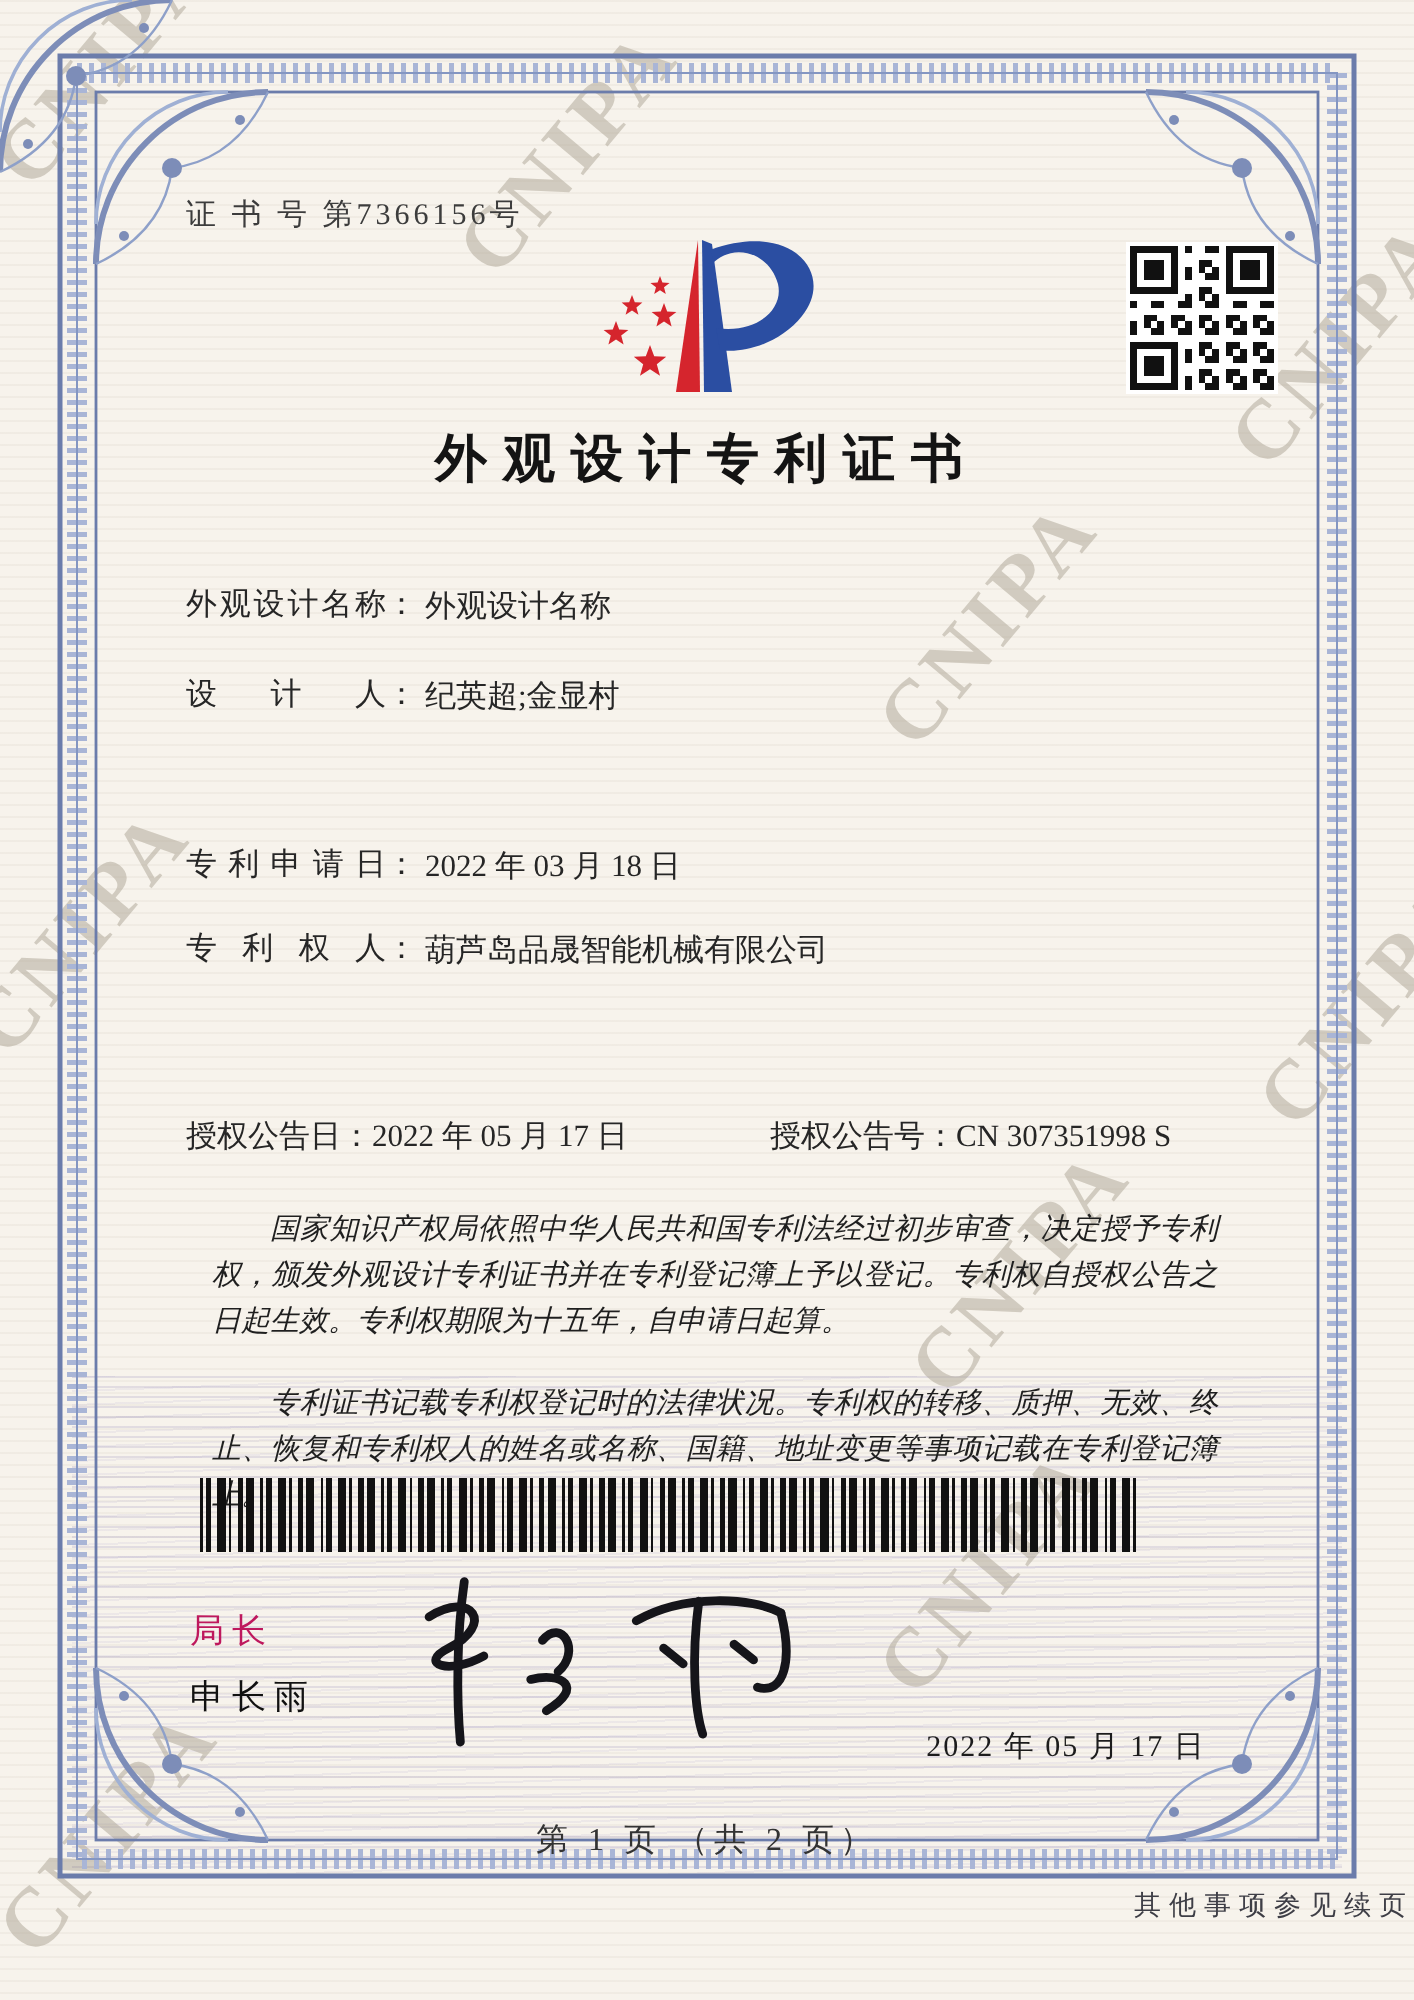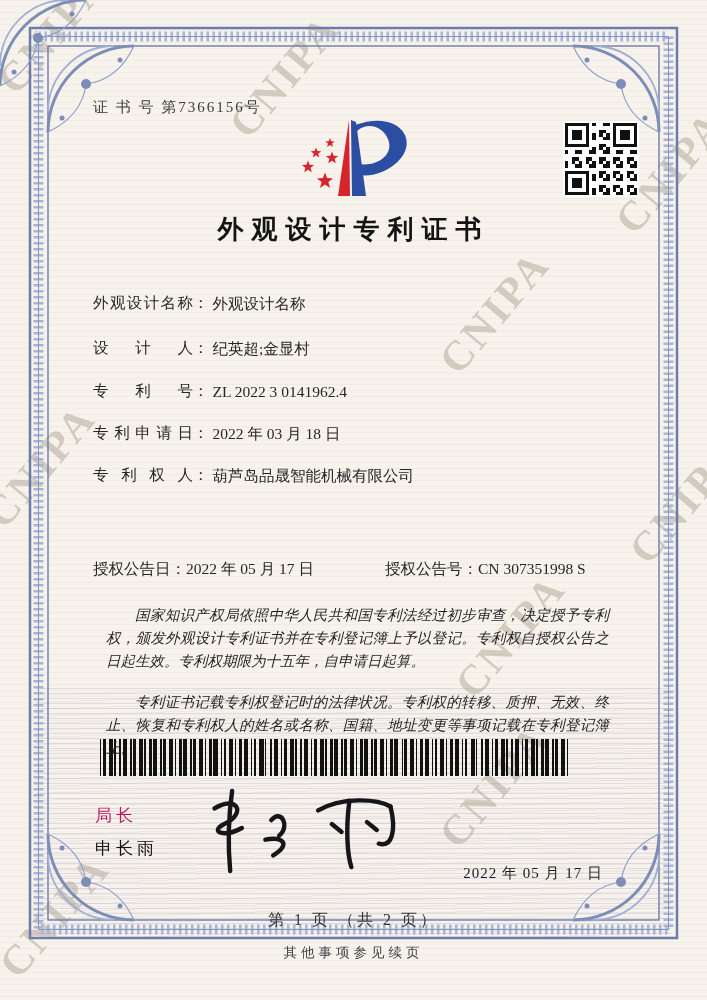--- a/index.html
+++ b/index.html
@@ -46,21 +46,21 @@
     font-size:14.5px; line-height:1.58; text-align:justify;
     font-style:italic; color:#1f1f1f;
   }
   .body-text p{margin:18px; text-indent:2em;}
   .barcode{position:absolute; left:100px; top:739px; width:472px; height:37px;}
   .signer-title{position:absolute; left:95px; top:804px; font-size:17px; letter-spacing:4px; color:#be185d;}
   .signer-name{position:absolute; left:95px; top:837px; font-size:17px; letter-spacing:4px; color:#111;}
   .signature{position:absolute; left:195px; top:778px; width:215px; height:100px;}
   .sign-date{position:absolute; left:438px; top:864px; width:190px; text-align:center; font-size:15px; letter-spacing:1px; color:#1c1c1c;}
   .page-footer{position:absolute; left:0; right:0; top:910px; text-align:center; font-size:16px; letter-spacing:3px; color:#333;}
-  .continuation{position:absolute; left:0; right:0; top:944px; text-align:center; font-size:13.5px; letter-spacing:4px; color:#3e3e46; z-index:3;}
+  .continuation{position:absolute; left:0; right:0; top:944px; text-align:right; font-size:13.5px; letter-spacing:4px; color:#3e3e46; z-index:3;}
 </style>
 </head>
 <body>
 
 <div class="page">
 
   <div class="tex-all"></div>
   <div class="tex-band"></div>
   <div id="wm-layer">
       <div class="watermark" style="left: -20px; top: 8px;">CNIPA</div>
@@ -224,23 +224,20 @@
     </svg>
 
     <div class="title">外观设计专利证书</div>
 
     <div class="field-row" style="top:292px">
       <span class="flabel">外观设计名称</span><span class="colon">：</span><span class="fvalue">外观设计名称</span>
     </div>
     <div class="field-row" style="top:337px">
       <span class="flabel">设计人</span><span class="colon">：</span><span class="fvalue">纪英超;金显村</span>
     </div>
-    <div class="field-row" style="top:380px">
-      <span class="flabel">专利号</span><span class="colon">：</span><span class="fvalue">ZL 2022 3 0141962.4</span>
-    </div>
     <div class="field-row" style="top:422px">
       <span class="flabel">专利申请日</span><span class="colon">：</span><span class="fvalue">2022 年 03 月 18 日</span>
     </div>
     <div class="field-row" style="top:464px">
       <span class="flabel">专利权人</span><span class="colon">：</span><span class="fvalue">葫芦岛品晟智能机械有限公司</span>
     </div>
     <div class="field-row" style="top:558px">
       <span>授权公告日</span><span class="colon">：</span><span>2022 年 05 月 17 日</span>
       <span class="grant2">
         <span>授权公告号</span><span class="colon">：</span><span>CN 307351998 S</span>

